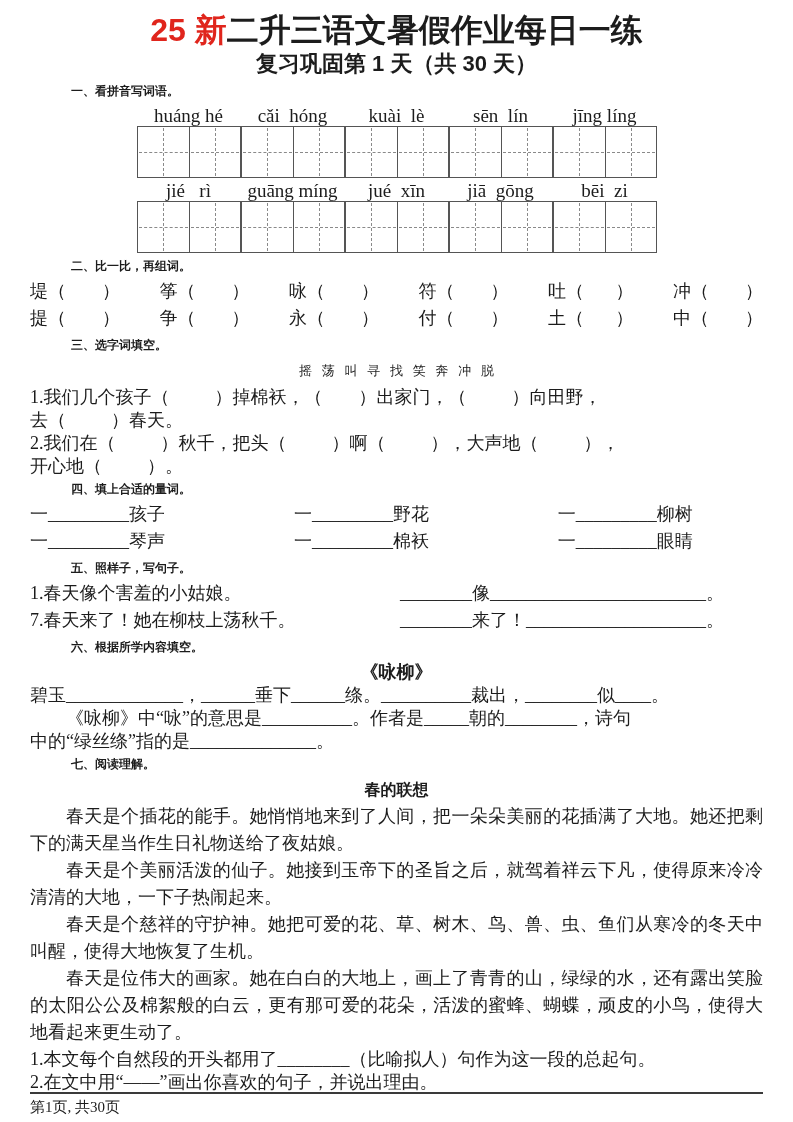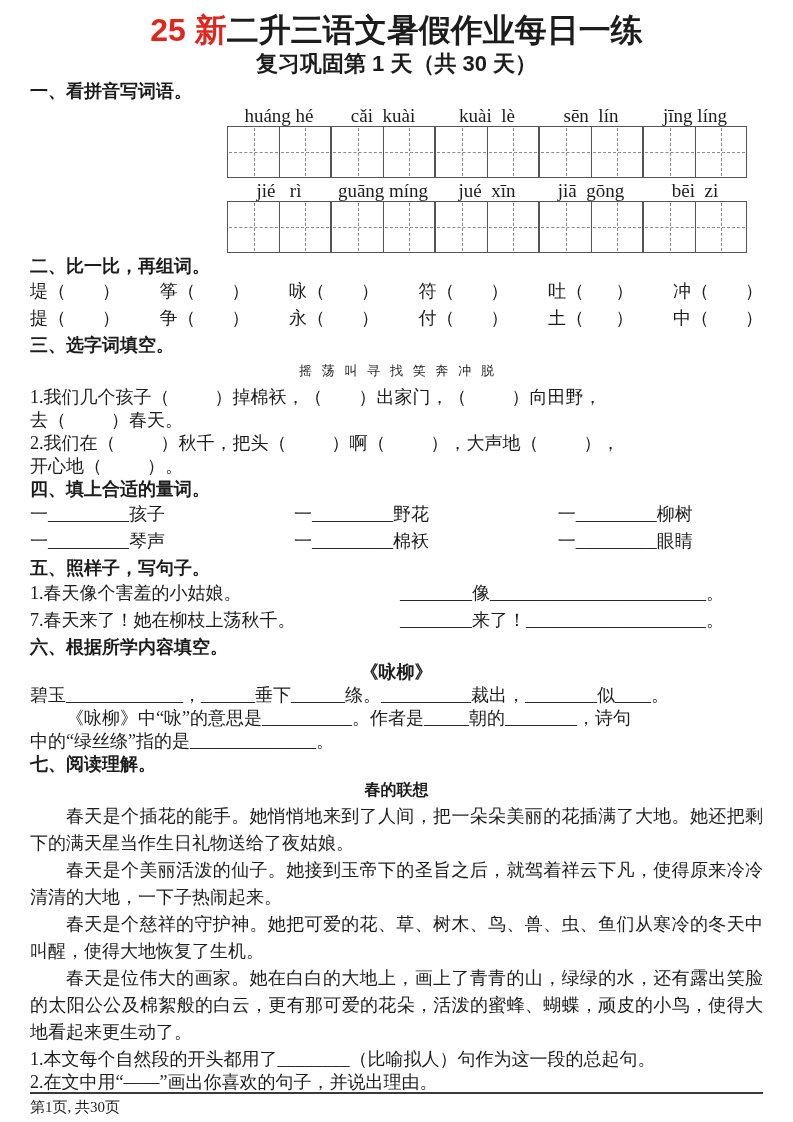--- a/index.html
+++ b/index.html
@@ -13,26 +13,26 @@
   .page-title {
     text-align: center; font-family: "Liberation Sans", "DejaVu Sans", sans-serif;
     font-weight: bold; font-size: 32px; line-height: 40px; white-space: pre;
   }
   .page-subtitle {
     text-align: center; font-family: "Liberation Sans", "DejaVu Sans", sans-serif;
     font-weight: bold; font-size: 22px; line-height: 28px; white-space: pre;
   }
   .sec-heading {
     font-family: "Liberation Sans", "DejaVu Sans", sans-serif;
-    font-weight: bold; font-size: 18px; line-height: 24px; margin-top: 1px;
+    font-weight: bold; font-size: 12px; line-height: 24px; margin-top: 1px; margin-left: 41px;
   }
   .line { font-size: 18px; line-height: 27px; white-space: pre; overflow: hidden; }
 
   
-  .pinyin-row { display: flex; justify-content: flex-end; padding: 0 16px; margin-top: 2px; }
+  .pinyin-row { display: flex; justify-content: center; padding: 0 16px; margin-top: 2px; }
   .pinyin-group { display: flex; flex-direction: column; align-items: center; }
   .pinyin-label { font-size: 19px; line-height: 21px; white-space: pre; }
   .tzg { display: flex; border: 1.6px solid #555; }
   .tzg-cell { width: 51px; height: 50px; position: relative; }
   .tzg-cell + .tzg-cell { border-left: 1.4px solid #555; }
   .tzg-cell::before { content:""; position:absolute; left:1px; right:1px; top:50%; border-top:1px dashed #8a8a8a; }
   .tzg-cell::after  { content:""; position:absolute; top:1px; bottom:1px; left:50%; border-left:1px dashed #8a8a8a; }
 
   .pair-row { display: flex; justify-content: space-between; font-size: 18px; line-height: 27px; white-space: pre; }
   .word-bank { text-align: center; font-size: 13px; line-height: 27px; white-space: pre; }
@@ -65,21 +65,21 @@
   <div class="sec-heading">一、看拼音写词语。</div>
   <div class="pinyin-row">
     <div class="pinyin-group">
       <span class="pinyin-label">huáng hé</span>
       <div class="tzg">
           <div class="tzg-cell"></div>
           <div class="tzg-cell"></div>
         </div>
     </div>
     <div class="pinyin-group">
-      <span class="pinyin-label">cǎi  kuài</span>
+      <span class="pinyin-label">cǎi  hóng</span>
       <div class="tzg">
           <div class="tzg-cell"></div>
           <div class="tzg-cell"></div>
         </div>
     </div>
     <div class="pinyin-group">
       <span class="pinyin-label">kuài  lè</span>
       <div class="tzg">
           <div class="tzg-cell"></div>
           <div class="tzg-cell"></div>

